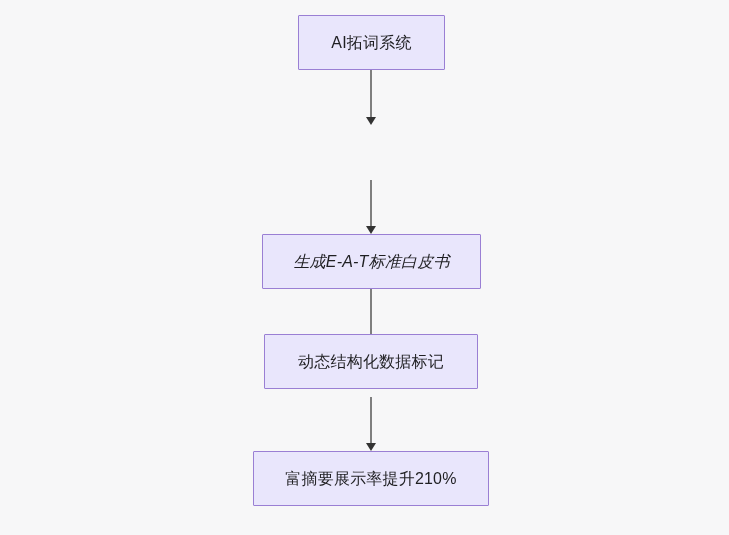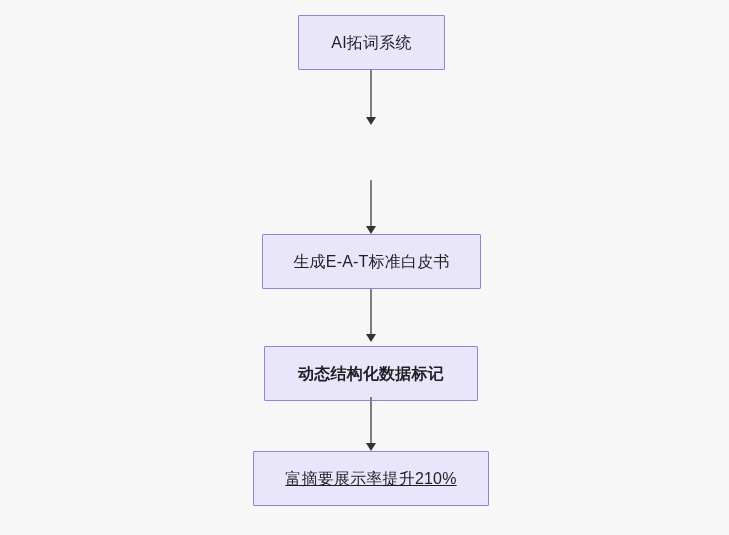--- a/index.html
+++ b/index.html
@@ -60,31 +60,31 @@
     <span class="node-label">AI拓词系统</span>
   </div>
 
   <div class="edge" style="left:370px; top:70px; height:47px;"></div>
   <div class="arrowhead" style="left:366px; top:117px;"></div>
 
 
   <div class="edge" style="left:370px; top:180px; height:46px;"></div>
   <div class="arrowhead" style="left:366px; top:226px;"></div>
 
-  <div class="node" style="left:262px; top:234px; width:219px; height:55px;">
+  <div class="node" style="left:262px; top:234px; width:219px; height:55px;font-style:italic;">
     <span class="node-label">生成E-A-T标准白皮书</span>
   </div>
 
   <div class="edge" style="left:370px; top:289px; height:45px;"></div>
   <div class="arrowhead" style="left:366px; top:334px;"></div>
 
-  <div class="node" style="left:264px; top:346px; width:214px; height:55px;font-weight:bold;">
+  <div class="node" style="left:264px; top:334px; width:214px; height:55px;">
     <span class="node-label">动态结构化数据标记</span>
   </div>
 
   <div class="edge" style="left:370px; top:397px; height:46px;"></div>
   <div class="arrowhead" style="left:366px; top:443px;"></div>
 
-  <div class="node" style="left:253px; top:451px; width:236px; height:55px;text-decoration:underline;">
+  <div class="node" style="left:253px; top:451px; width:236px; height:55px;">
     <span class="node-label">富摘要展示率提升210%</span>
   </div>
 
 </div>
 
 </body></html>

